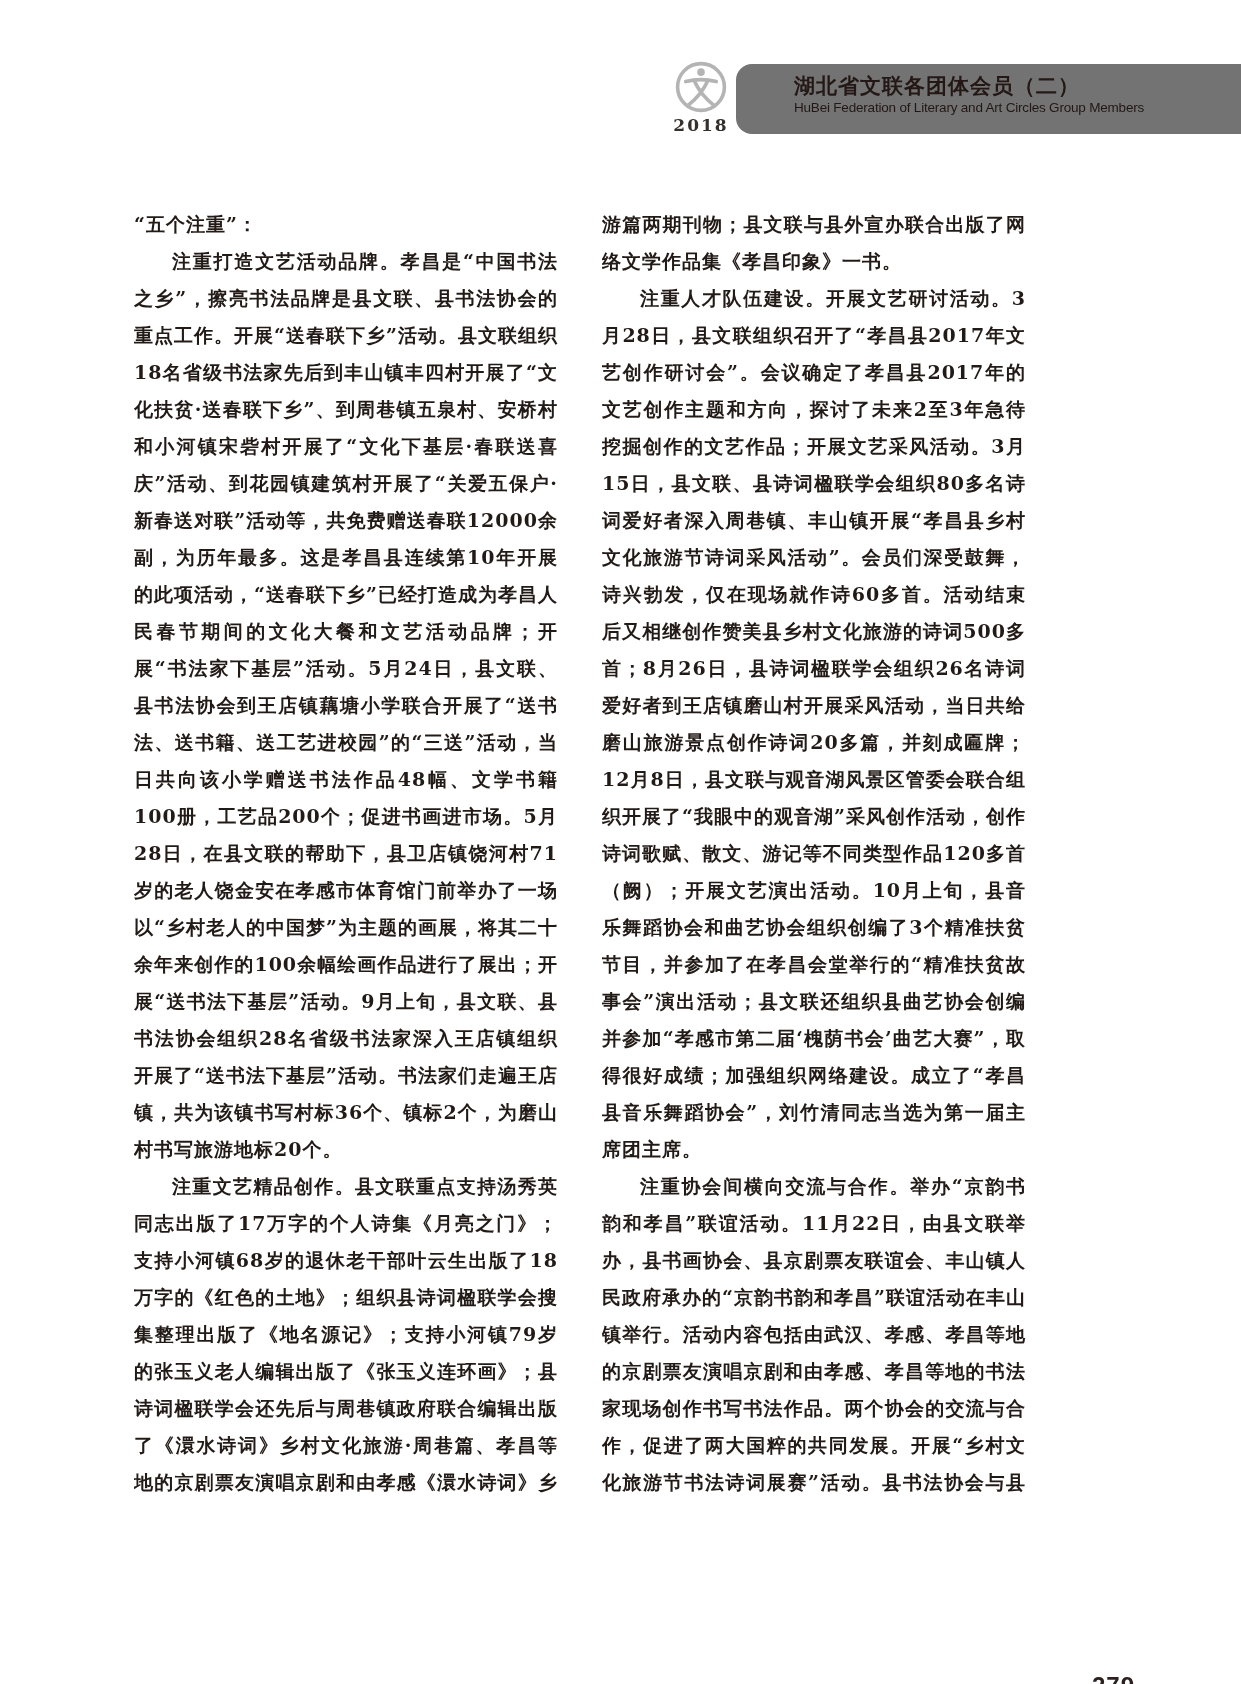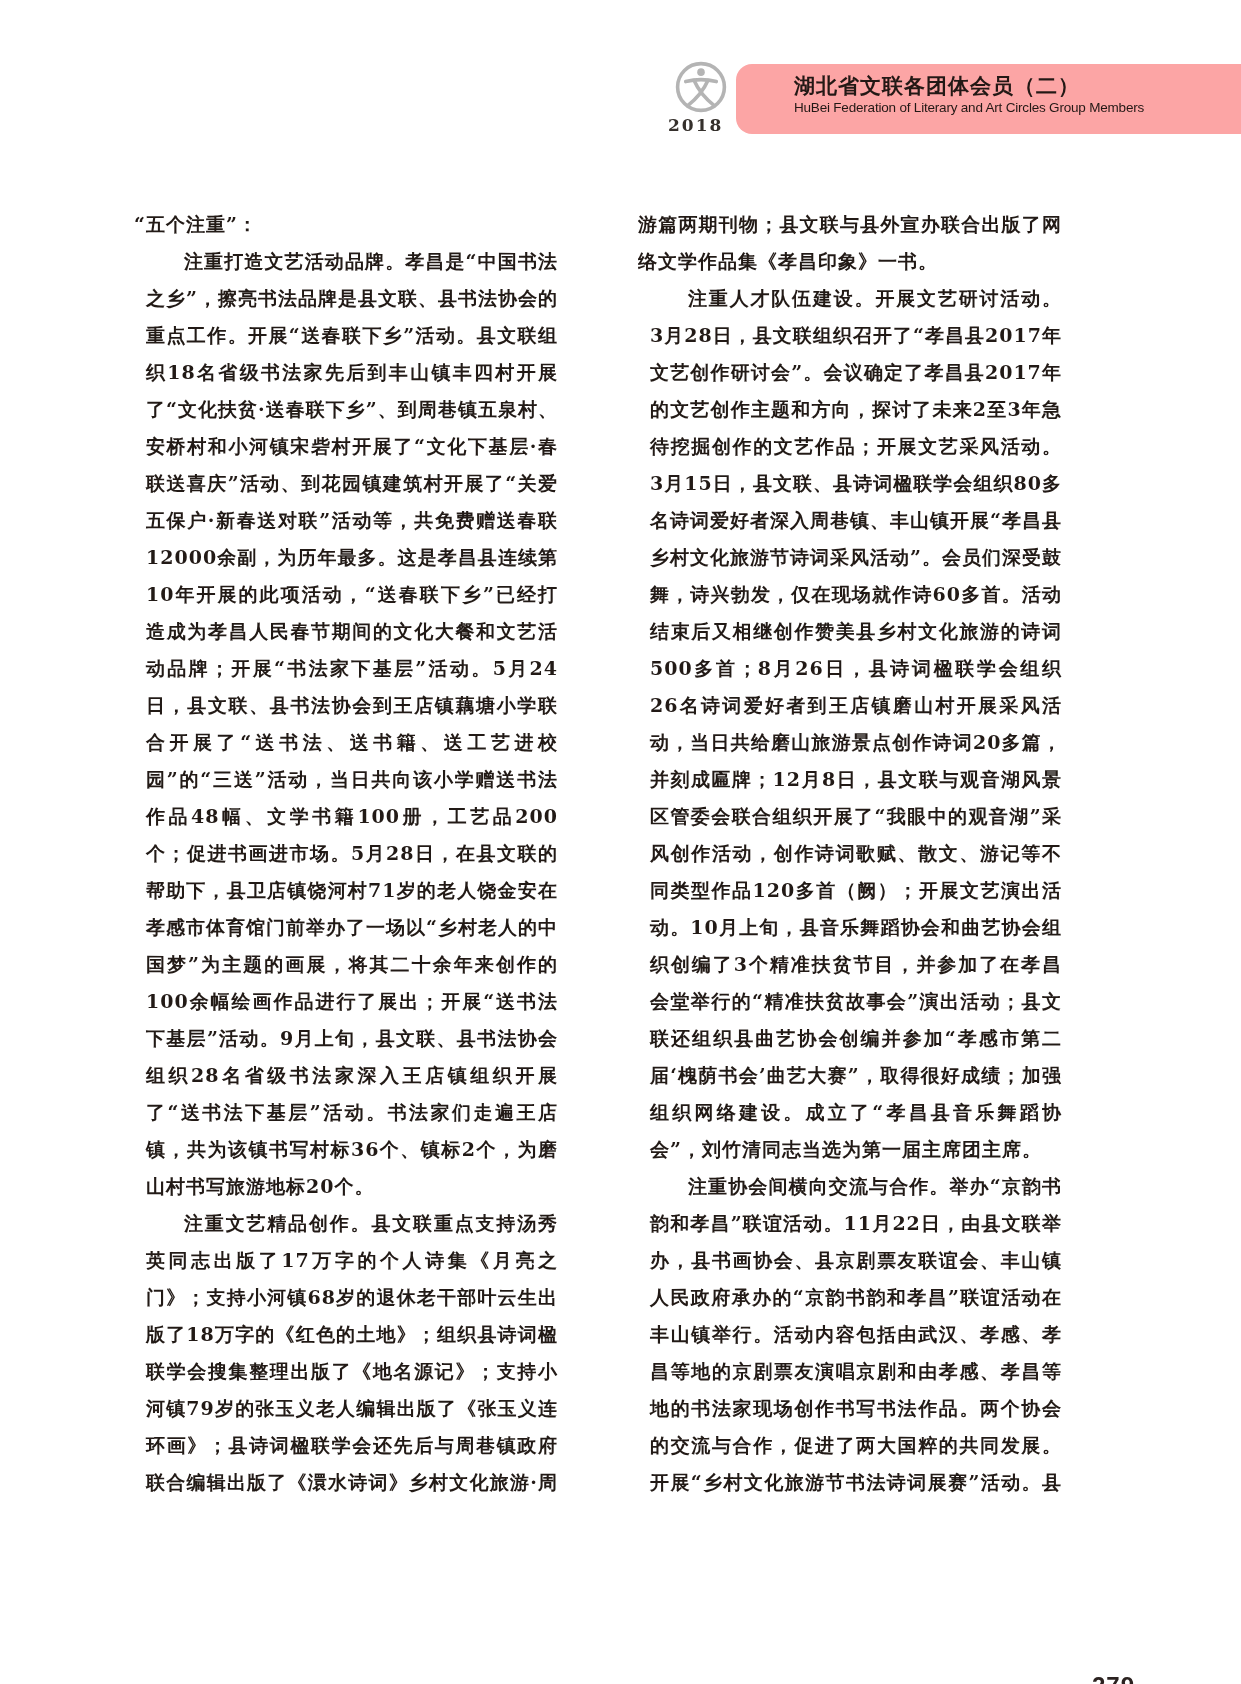--- a/index.html
+++ b/index.html
@@ -9,35 +9,35 @@
     margin:0 auto;
     background:#ffffff;
     font-family:"DejaVu Serif", serif;
     color:#231815;
     overflow:hidden;
   }
 
   
   .logo-block {
     position:absolute; left:668px; top:60px; width:66px;
-    text-align:left;
+    text-align:center;
   }
   .logo-block svg { display:block; margin:0 auto; }
   .logo-year {
     margin-top:1px;
     font-family:"DejaVu Serif", serif;
     font-weight:bold;
     font-size:17px;
     letter-spacing:2px;
     color:#35302c;
   }
   .banner {
     position:absolute; left:736px; top:64px;
     width:505px; height:70px;
-    background:#fca5a5;
+    background:#737373;
     border-radius:16px 0 0 16px;
     box-sizing:border-box;
     padding:9px 0 0 58px;
   }
   .title-zh {
     font-family:"DejaVu Sans", sans-serif;
     font-weight:700;
     font-size:21px;
     line-height:26px;
     letter-spacing:1px;
@@ -61,27 +61,27 @@
     width:424px;
     height:1300px;
     overflow:hidden;
     font-size:19px;
     line-height:37px;
     letter-spacing:1px;
     font-weight:600;
     color:#221a16;
   }
   .col-left  { left:134px; }
-  .col-right { left:638px; }
+  .col-right { left:602px; }
   .para {
     margin:0;
     text-align:justify;
     text-justify:inter-ideograph;
   }
-  .para.indent { text-indent:2em;margin-left:12px; }
+  .para.indent { text-indent:2em; }
 
   
   .page-number {
     position:absolute;
     left:1092px; top:1672px;
     font-family:"Liberation Sans", sans-serif;
     font-weight:700;
     font-size:24px;
     letter-spacing:1px;
     color:#2b2220;

